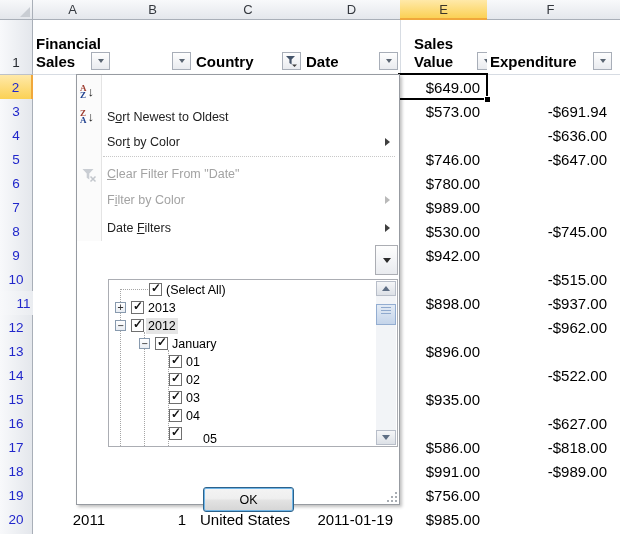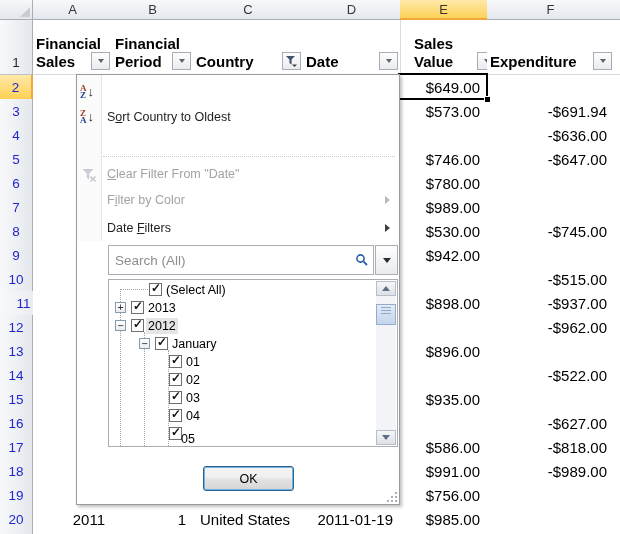--- a/index.html
+++ b/index.html
@@ -106,21 +106,20 @@
       <div class="abs colhead active" style="left: 400px; top: 0px; width: 88px; height: 20px;">E</div>
       <div class="abs colhead" style="left: 487px; top: 0px; width: 128px; height: 20px;">F</div>
       <div class="abs colhead" style="left: 614px; top: 0px; width: 7px; height: 20px;"></div>
       <div class="abs th" style="left: 33px; top: 20px; width: 80px; height: 55px;">
         <span>Financial Sales</span>
         <div class="fbtn">
           <span class="arr"></span>
         </div>
       </div>
       <div class="abs th" style="left: 112px; top: 20px; width: 82px; height: 55px;">
-        <span>Financial Period</span>
         <div class="fbtn">
           <span class="arr"></span>
         </div>
       </div>
       <div class="abs th" style="left: 193px; top: 20px; width: 111px; height: 55px;">
         <span>Country</span>
         <div class="fbtn">
           <svg width="13" height="12" viewBox="0 0 13 12">
             <path d="M1 1h9l-3.4 3.6v5L4.4 8V4.6z" fill="#44546A"></path>
             <path d="M7 9.5h5l-2.5 2.5z" fill="#3F3F3F"></path>
@@ -327,23 +326,27 @@
     </div>
 
     <div class="abs mi" style="top:29px;height:25px;">
       <span class="sicon">
         <span class="scol">
             <span class="t">Z</span>
             <span class="b">A</span>
           </span>
         <span class="sarr">↓</span>
       </span>
-      <span><span>S</span><span class="u">o</span><span>rt Country to Oldest</span></span>
-    </div>
-
+      <span><span>S</span><span class="u">o</span><span>rt Newest to Oldest</span></span>
+    </div>
+
+    <div class="abs mi" style="top:54px;height:25px;">
+      <span><span>Sor</span><span class="u">t</span><span> by Color</span></span>
+      <span class="subarr"></span>
+    </div>
 
     <div class="abs misep" style="top:81px;"></div>
 
     <div class="abs mi disabled" style="top:86px;height:26px;">
       <span class="sicon" style="top:4px;">
         <svg width="17" height="17" viewBox="0 0 17 17">
           <path d="M2.5 3h11l-4.2 4.4v6.2l-2.6-1.9V7.4z" fill="#C9CDD3"></path>
           <path d="M10.5 10.5l5 5M15.5 10.5l-5 5" stroke="#C2C6CC" stroke-width="1.5"></path>
         </svg>
       </span>
@@ -353,29 +356,20 @@
     <div class="abs mi" style="top:139px;height:27px;">
       <span><span>Date </span><span class="u">F</span><span>ilters</span></span>
       <span class="subarr"></span>
     </div>
 
     <div class="abs mi disabled" style="top:112px;height:26px;">
       <span><span>F</span><span class="u">i</span><span>lter by Color</span></span>
       <span class="subarr grey"></span>
     </div>
 
-    <div class="abs search">
-      <input type="text" placeholder="Search (All)" style="">
-      <span style="display:flex;padding-right:4px;">
-        <svg width="14" height="14" viewBox="0 0 14 14">
-          <circle cx="5.5" cy="5.5" r="3.6" fill="none" stroke="#2B5DA9" stroke-width="1.6"></circle>
-          <line x1="8.4" y1="8.4" x2="12" y2="12" stroke="#2B5DA9" stroke-width="1.8"></line>
-        </svg>
-      </span>
-    </div>
     <div class="abs searcharrow">
       <span class="arr"></span>
     </div>
 
     <div class="abs tree" id="treebox">
       <div class="tvline" style="left:11px;top:9px;bottom:0;"></div>
       <div class="tvline" style="left:35px;top:52px;bottom:0;"></div>
       <div class="tvline" style="left:59px;top:70px;bottom:0;"></div>
       <div class="thstub" style="left:11px;top:9px;width:28px;"></div>
       <div class="sbar">
@@ -439,28 +433,28 @@
         <div class="trow" style="top: 127px;">
           <div class="cb" style="left: 60px; top: 2px;">
             <span class="chk">✓</span>
           </div>
           <span class="tlabel" style="left: 75px;">04</span>
         </div>
         <div class="trow" style="top: 145px;">
           <div class="cb" style="left: 60px; top: 2px;">
             <span class="chk">✓</span>
           </div>
-          <span class="tlabel" style="left: 70px; margin-top: 10px;">05</span>
+          <span class="tlabel" style="left: 92px; margin-top: 10px;">05</span>
         </div>
         <div class="trow" style="top: 163px;">
           <div class="cb" style="left: 60px; top: 3px; height: 5px; border-bottom: none;"></div>
         </div>
       </div>
 
-    <div class="abs btn default" style="left:126px;top:391px;width:91px;">OK</div>
+    <div class="abs btn default" style="left:126px;top:412px;width:91px;">OK</div>
 
     <div class="abs grip">
       <b style="right:0;bottom:0;"></b>
         <b style="right:4px;bottom:0;"></b>
         <b style="right:0;bottom:4px;"></b>
       <b style="right:8px;bottom:0;"></b>
         <b style="right:0;bottom:8px;"></b>
         <b style="right:4px;bottom:4px;"></b>
     </div>
   </div>

